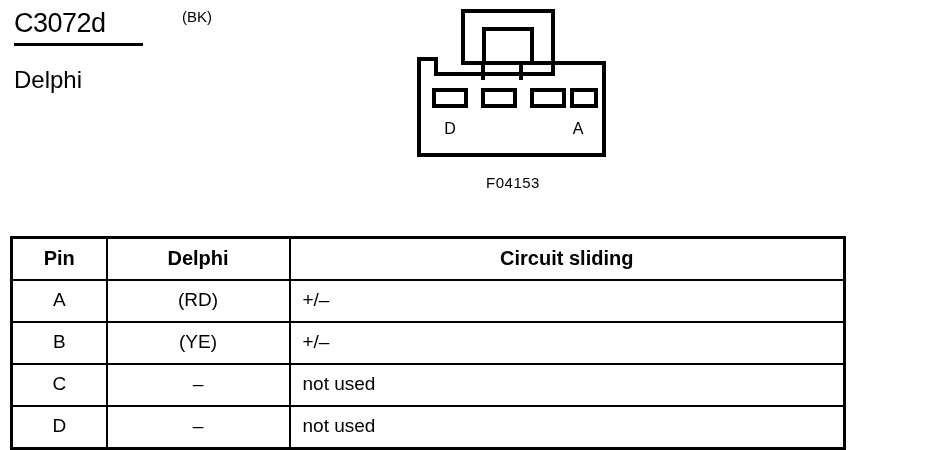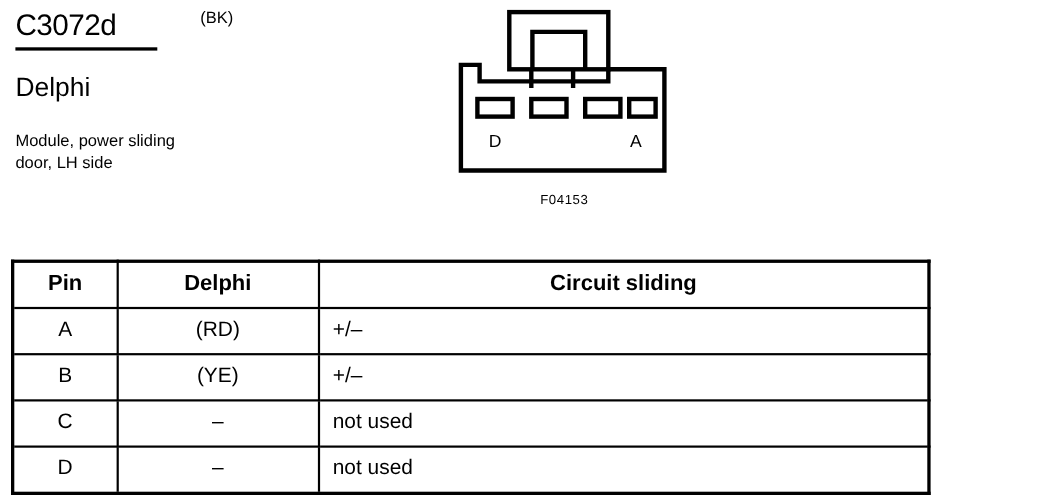--- a/index.html
+++ b/index.html
@@ -88,21 +88,21 @@
     font-family: "Liberation Sans", sans-serif;
     font-size: 16px;
     fill: #000;
   }
   .fig-code {
     position: absolute;
     left: 0;
     top: 174px;
     width: 210px;
     text-align: center;
-    font-size: 12px;
+    font-size: 15px;
     letter-spacing: 0.5px;
   }
 
   
   .pin-table {
     position: absolute;
     left: 10px;
     top: 236px;
     width: 836px;
     border-collapse: collapse;
@@ -143,21 +143,20 @@
 <div class="header-block">
 
   <div class="conn-id-row">
     <div class="conn-id">C3072d</div>
     <div class="conn-id-rule"></div>
     <div class="conn-color">(BK)</div>
   </div>
 
   <div class="conn-maker">Delphi</div>
 
-  <div class="conn-desc">Module, power sliding door, LH side</div>
 </div>
 
 <div class="connector-figure">
   <svg width="210" height="170" viewBox="0 0 210 170">
 
     <rect x="55" y="11" width="90" height="52" fill="none" stroke="#000" stroke-width="4"></rect>
 
     <path d="M 76 63 L 76 29 L 124 29 L 124 63" fill="none" stroke="#000" stroke-width="4"></path>
 
     <line x1="75" y1="63" x2="75" y2="80" stroke="#000" stroke-width="4"></line>

